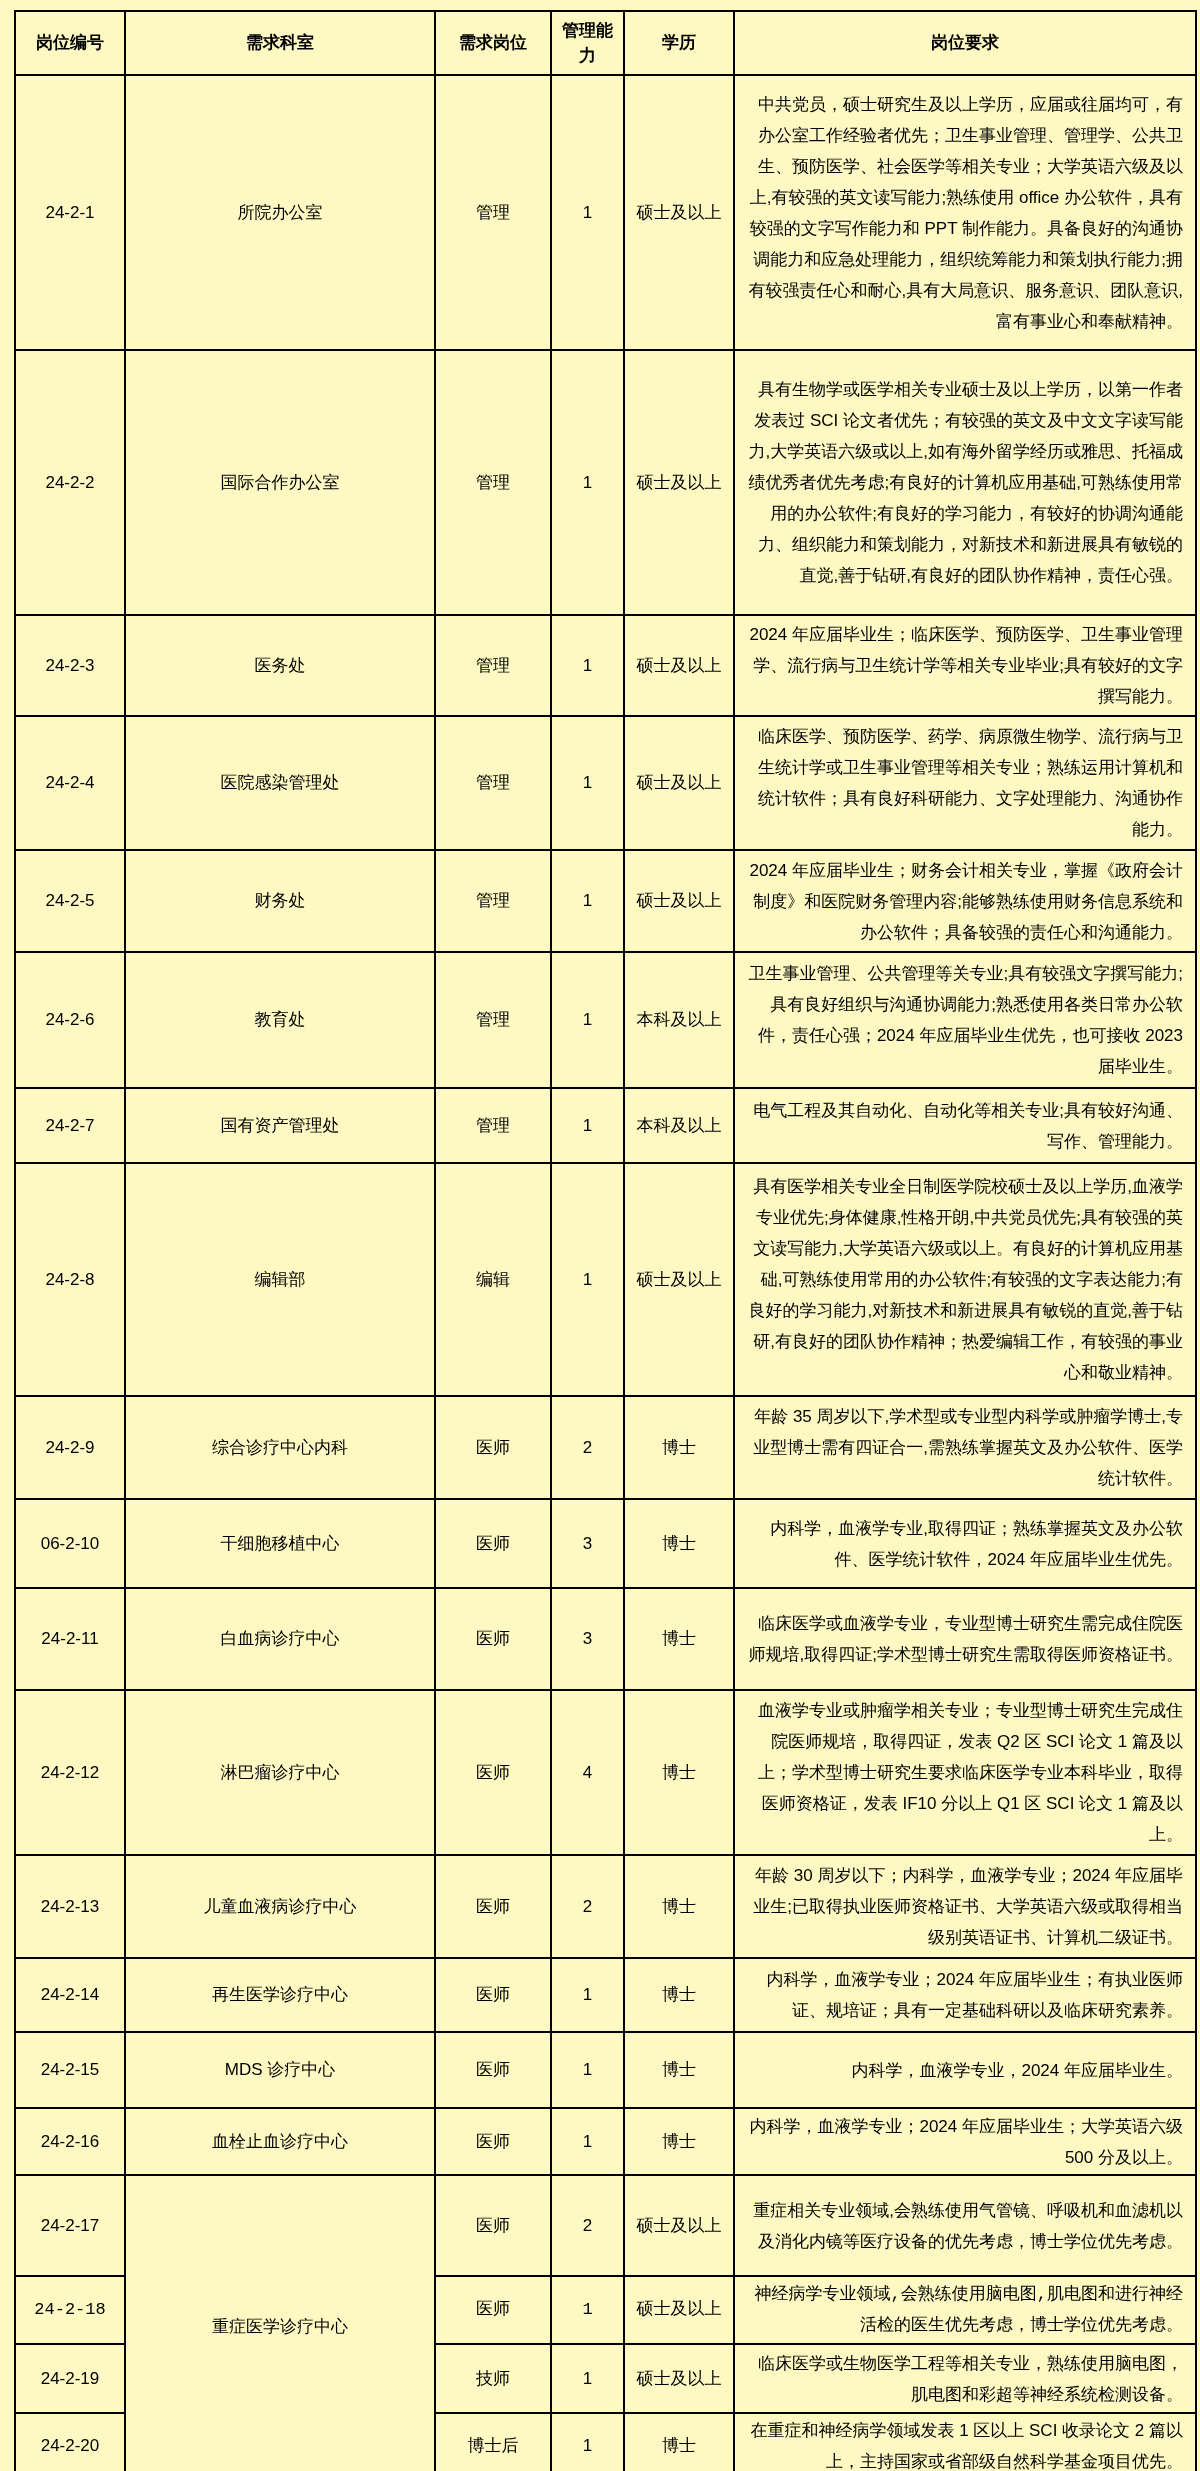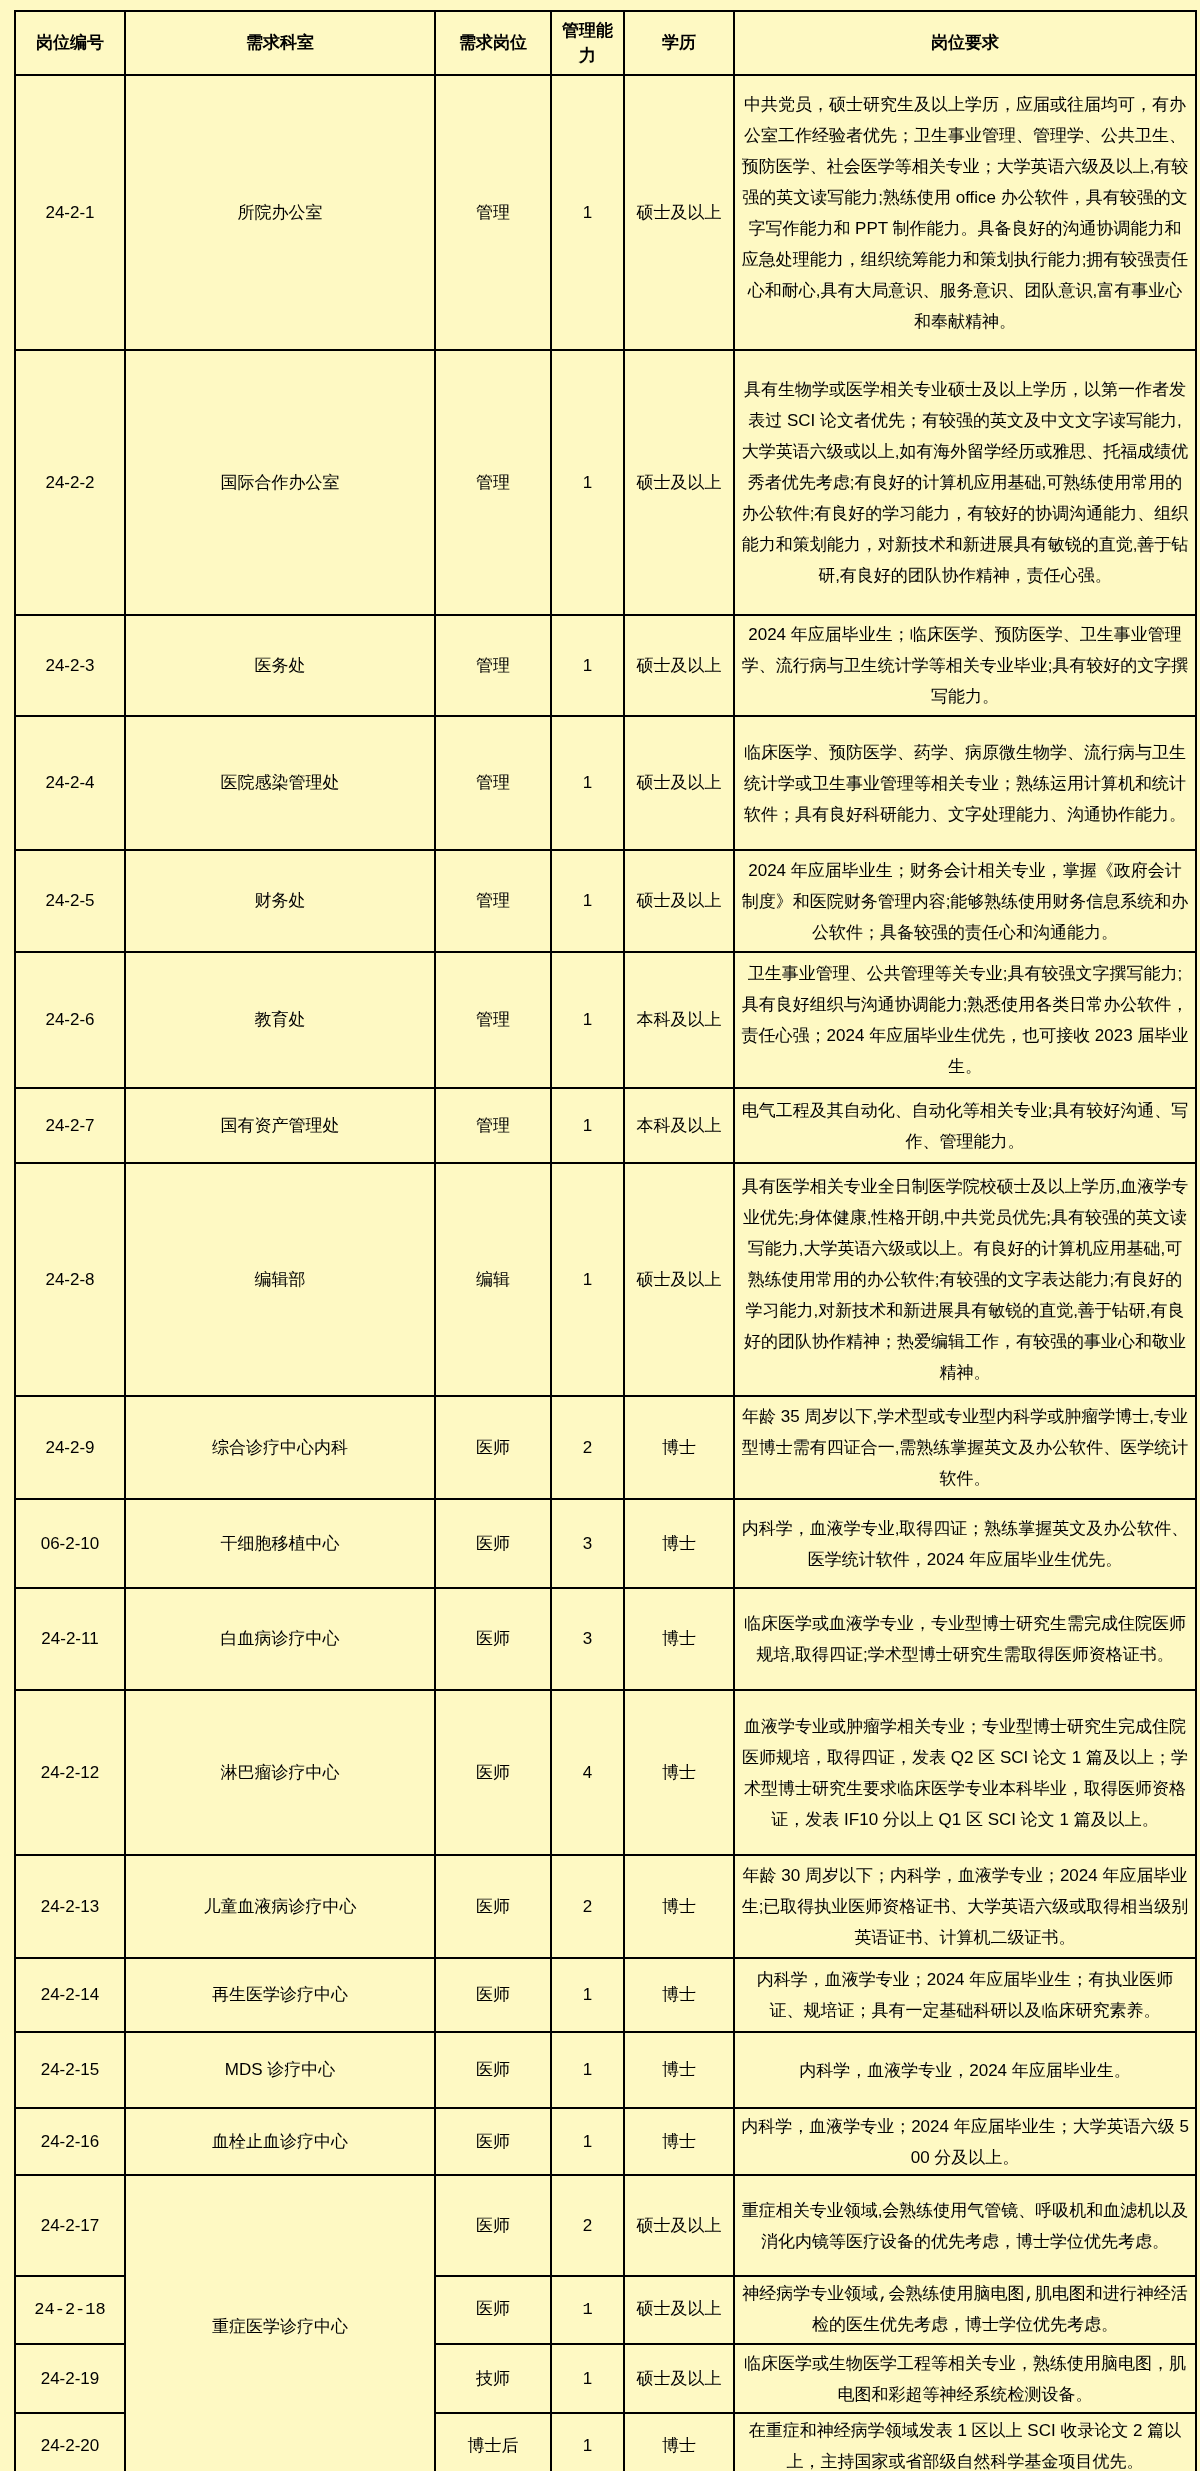--- a/index.html
+++ b/index.html
@@ -19,21 +19,21 @@
     word-break:break-all;
     overflow:hidden;
   }
   thead th{
     font-weight:bold;text-align:center;padding:4px 2px;line-height:1.5;
   }
   td.c-center{
     text-align:center;padding:2px;line-height:1.6;
   }
   td.c-req{
-    text-align:center;padding:1px 5px;line-height:31px;margin-top:12px;
+    text-align:right;padding:1px 12px;line-height:31px;margin-top:12px;
   }
   thead tr{height:64px;}
 </style>
 </head>
 <body>
 
 <div class="page">
   <table class="positions">
     <colgroup>
       <col style="width:110px">

